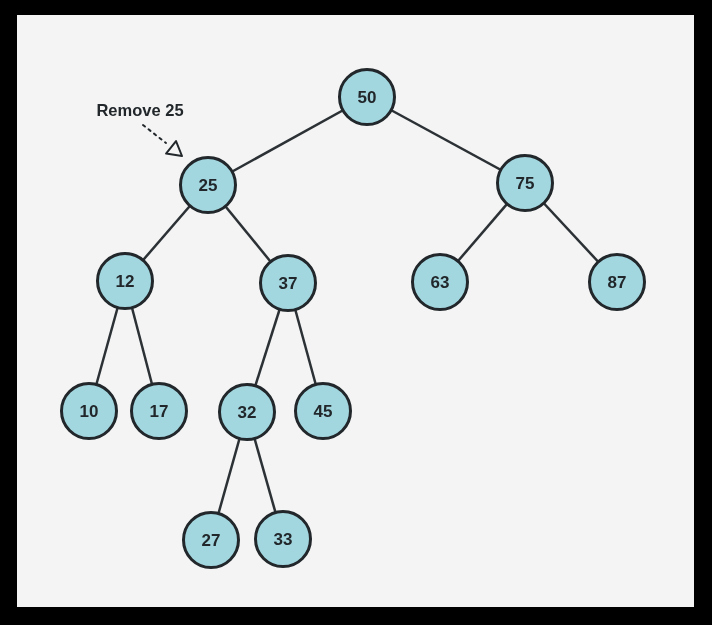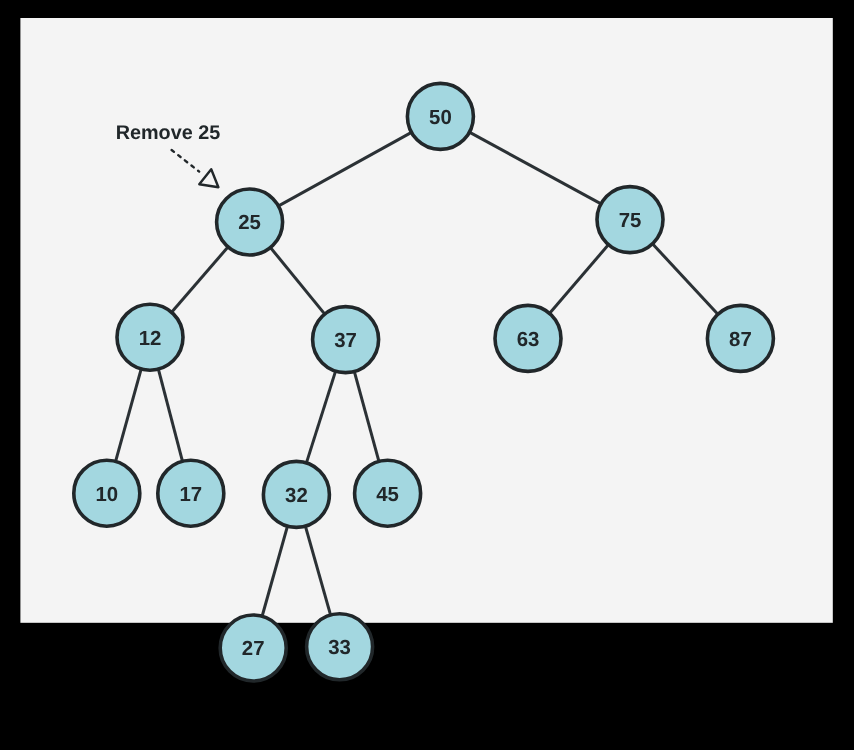--- a/index.html
+++ b/index.html
@@ -6,21 +6,21 @@
   body {
     width: 712px; height: 625px;
     background: #000000;
     position: relative;
     font-family: "Liberation Sans", sans-serif;
     overflow: hidden;
   }
   .canvas {
     position: absolute;
     left: 17px; top: 15px;
-    width: 677px; height: 504px;
+    width: 677px; height: 592px;
   }
   svg { display: block; }
   svg text {
     font-family: "Liberation Sans", sans-serif;
     font-weight: 600;
     user-select: none;
   }
   .node-label { font-size: 17px; }
   .annotation-label { font-size: 16.5px; }
 </style>

